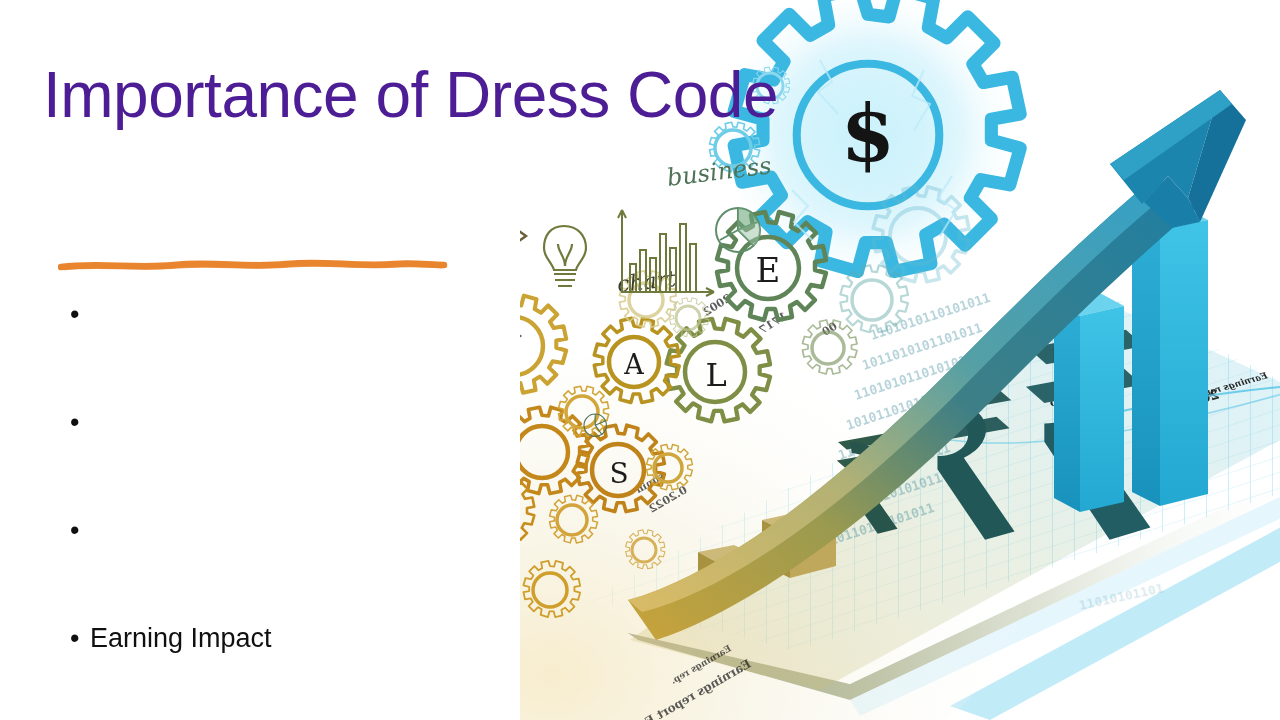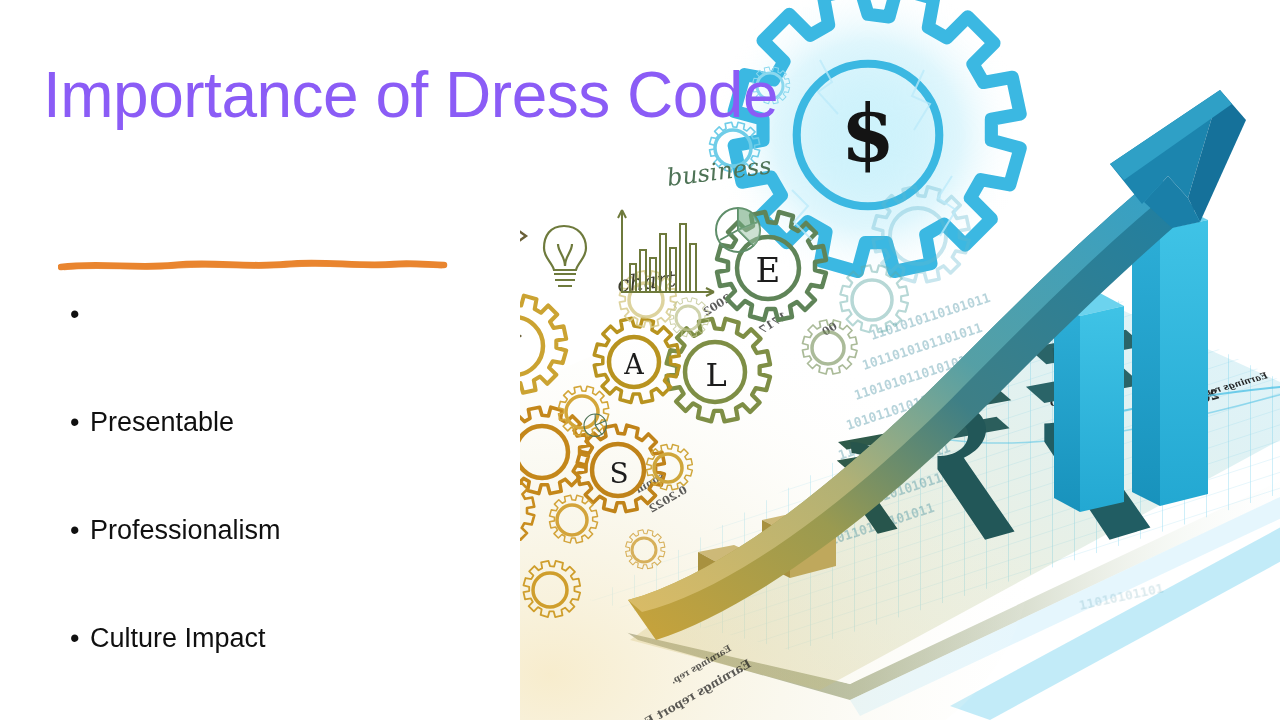--- a/index.html
+++ b/index.html
@@ -8,21 +8,21 @@
     width:1280px;height:720px;overflow:hidden;background:#ffffff;
     font-family:"Liberation Sans","DejaVu Sans",sans-serif;
     position:relative;
   }
   #slide{position:absolute;inset:0;width:1280px;height:720px;background:#ffffff;overflow:hidden;}
 
   
   #title{
     position:absolute;left:43px;top:62px;
     font-size:64px;line-height:1.04;letter-spacing:-0.5px;
-    font-weight:300;color:#8b5cf6;white-space:nowrap;z-index:40;
+    font-weight:300;color:#4c1d95;white-space:nowrap;z-index:40;
     font-family:"Liberation Sans","DejaVu Sans",sans-serif;
   }
   #divider{position:absolute;left:58px;top:256px;width:390px;height:20px;z-index:40;}
   #bullets{position:absolute;left:70px;top:300px;width:520px;z-index:40;}
   .bullet{
     height:108px;display:flex;align-items:flex-start;
     font-size:27px;color:#101010;font-weight:400;line-height:1.1;
   }
   .bullet .dot{width:20px;flex:0 0 20px;font-size:27px;line-height:1.1;}
   .bullet .btext{white-space:nowrap;}
@@ -391,25 +391,23 @@
       <path d="M6 12.6 C44 8.6, 80 14.6, 120 11 C158 7.6, 194 13.6, 232 10 C268 6.6, 304 12.6, 340 10 C358 8.8, 372 10.6, 384 10.6" stroke="#E9852F" stroke-width="3.2" stroke-linecap="round" fill="none" opacity="0.85"></path>
     </svg>
   </div>
 
   <div id="bullets">
     <div class="bullet">
       <span class="dot">•</span>
     </div>
     <div class="bullet">
       <span class="dot">•</span>
-      <span class="btext">Presentable</span>
     </div>
     <div class="bullet">
       <span class="dot">•</span>
-      <span class="btext">Professionalism</span>
     </div>
     <div class="bullet">
       <span class="dot">•</span>
-      <span class="btext">Culture Impact</span>
+      <span class="btext">Earning Impact</span>
     </div>
   </div>
 
 </div>
 
 </body></html>

